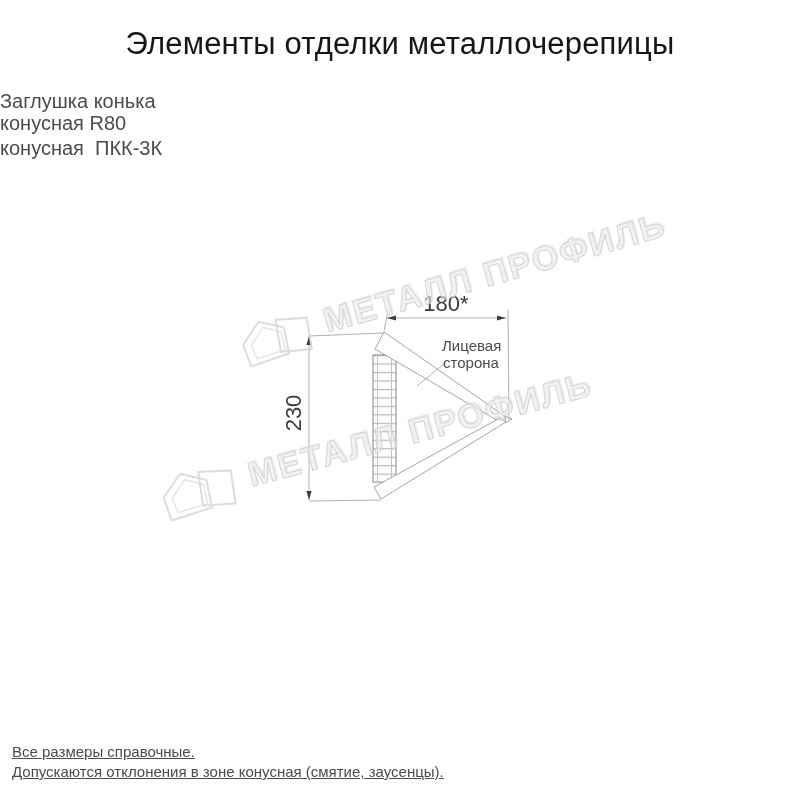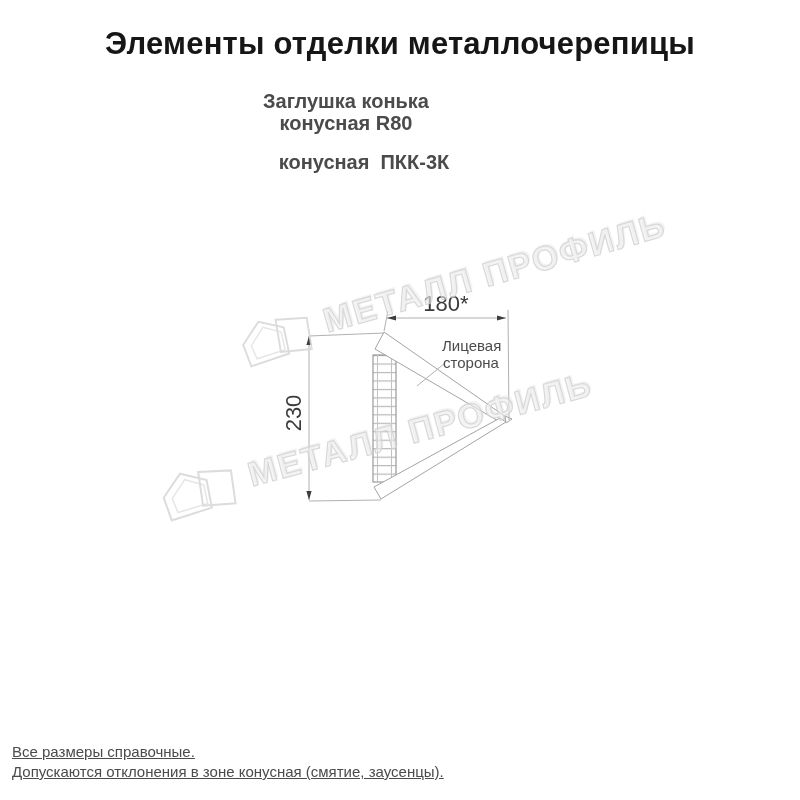--- a/index.html
+++ b/index.html
@@ -2,27 +2,27 @@
 <html><head>
 <meta charset="utf-8">
 <style>
   html,body{margin:0;padding:0;}
   body{
     width:800px;height:800px;background:#ffffff;position:relative;overflow:hidden;
     font-family:"Liberation Sans",sans-serif;
   }
   .title{
     position:absolute;top:26px;left:0;width:800px;text-align:center;
-    font-size:31px;font-weight:bold;color:#161616;letter-spacing:0.2px;margin:0;
+    font-size:31px;font-weight:normal;color:#161616;letter-spacing:0.2px;margin:0;
   }
   .subtitle{
-    position:absolute;top:90px;left:0;width:692px;text-align:center;
-    color:#4b4b4b;font-weight:bold;font-size:20px;line-height:22px;
+    position:absolute;top:90px;left:0;width:692px;text-align:left;
+    color:#4b4b4b;font-weight:normal;font-size:20px;line-height:22px;
   }
-  .subtitle .line3{margin-top:17px;white-space:pre;padding-left:36px;}
+  .subtitle .line3{margin-top:3px;white-space:pre;}
   .drawing-svg{position:absolute;left:250px;top:280px;z-index:2;}
   .svg-dim{font-family:"Liberation Sans",sans-serif;font-size:22px;fill:#3a3a3a;}
   .svg-label{font-family:"Liberation Sans",sans-serif;font-size:15px;fill:#4b4b4b;}
   .watermark{
     position:absolute;display:flex;align-items:center;gap:10px;z-index:3;
     pointer-events:none;opacity:0.85;
   }
   .watermark .wm-text{
     font-size:34px;font-weight:bold;letter-spacing:2px;white-space:pre;
     color:rgba(236,236,236,0.65);

